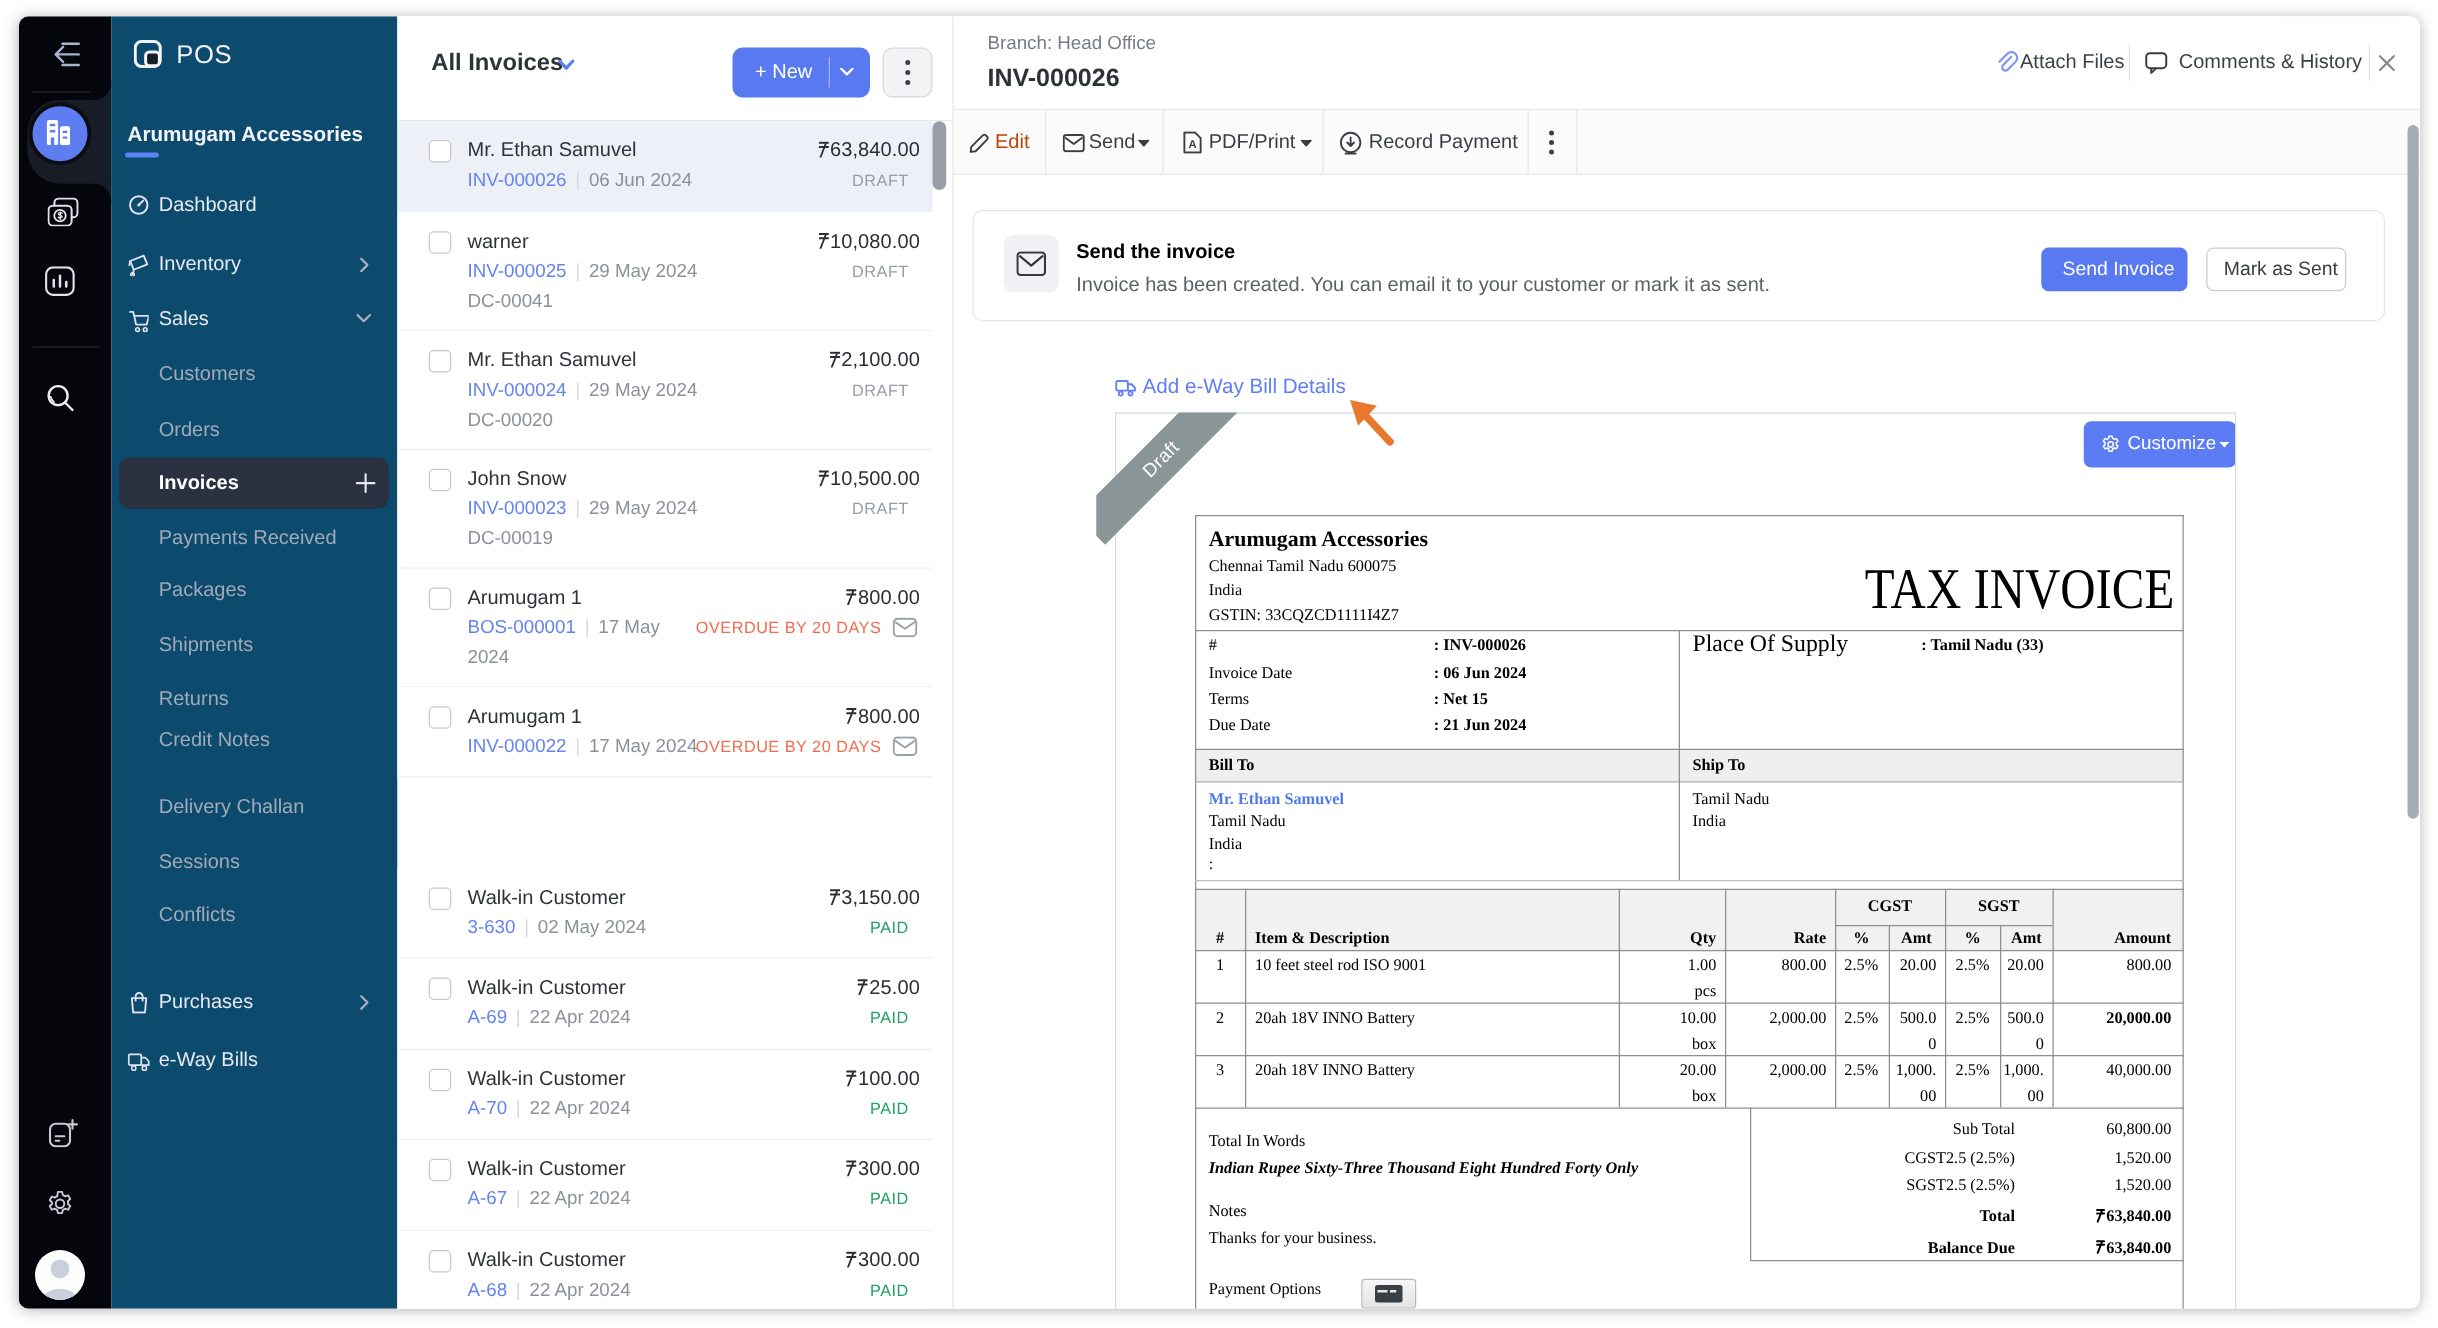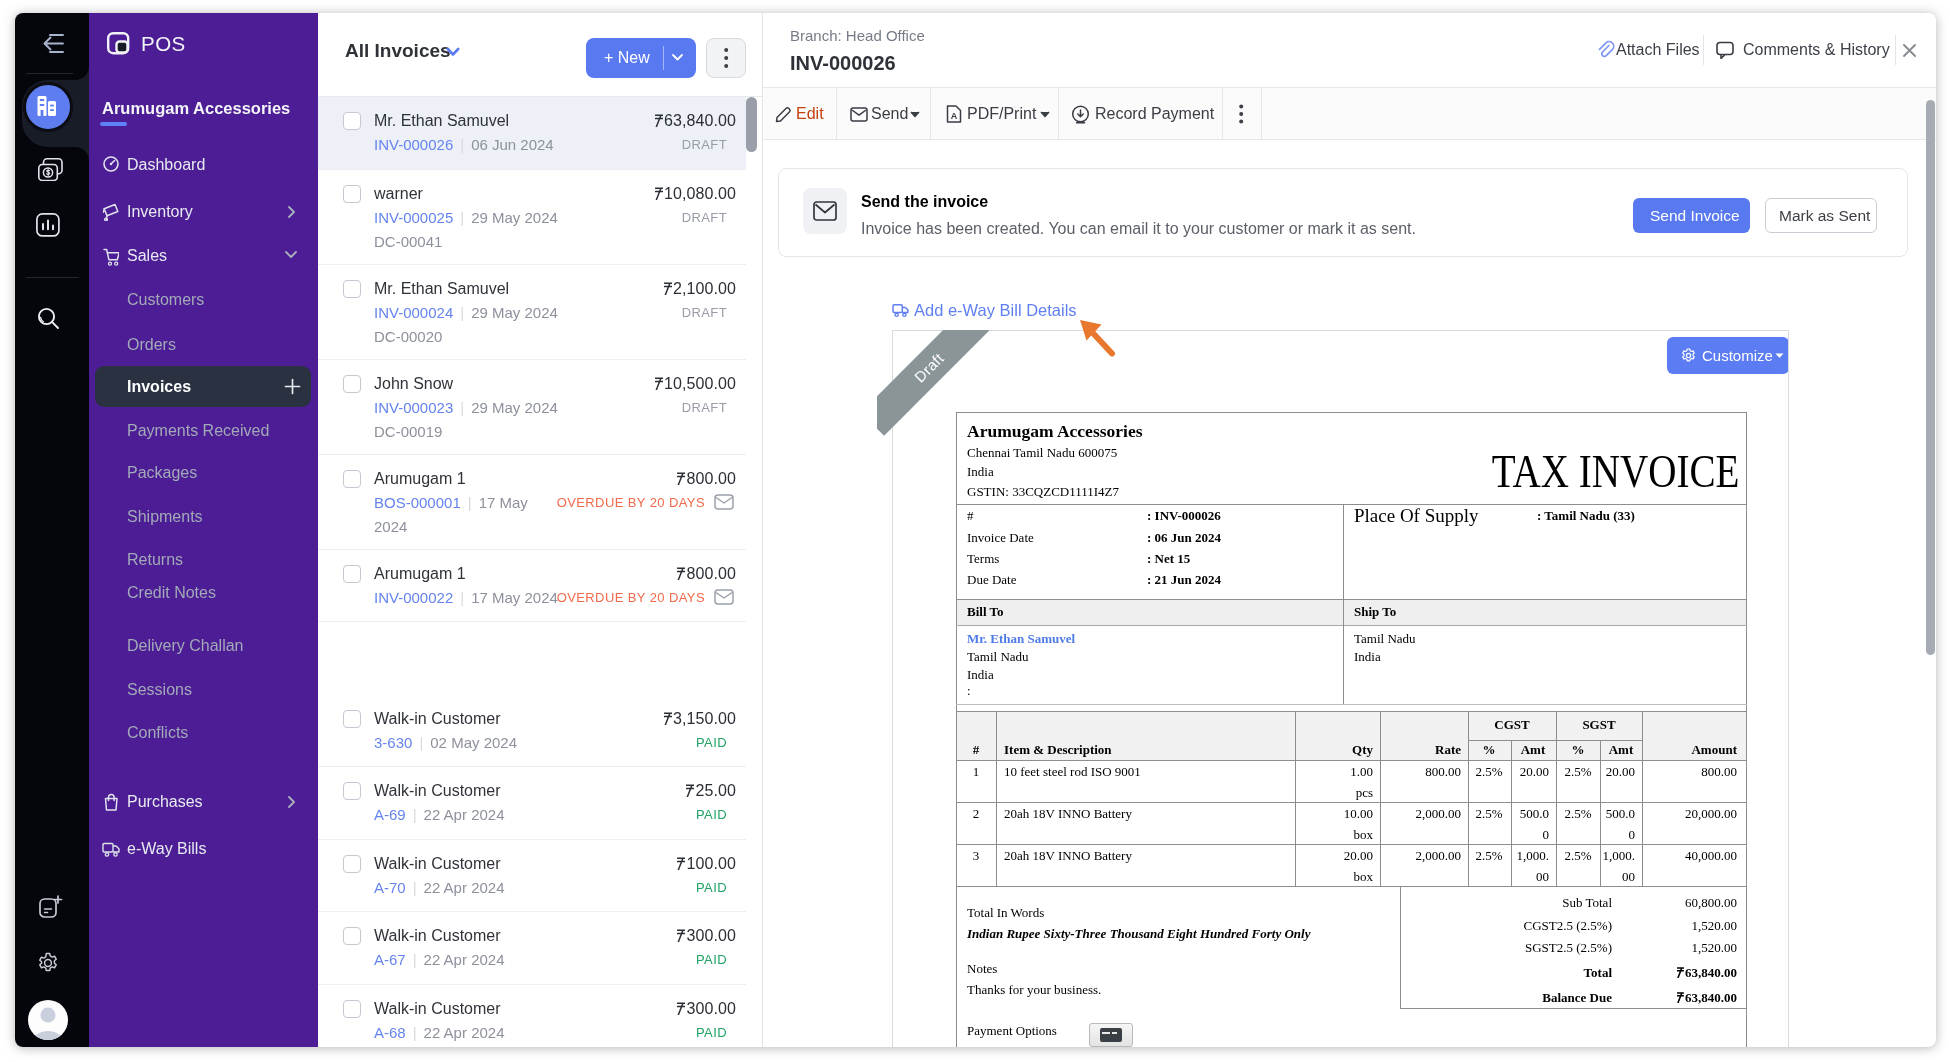--- a/index.html
+++ b/index.html
@@ -1,19 +1,19 @@
 <!DOCTYPE html>
 <html><head><meta charset="utf-8"><style>
 *{margin:0;padding:0;box-sizing:border-box;}
 html,body{width:1950px;height:1062px;background:#fff;font-family:"Liberation Sans",sans-serif;}
 .abs{position:absolute;}
 .abs>svg{display:block;}
 .win{position:absolute;left:15px;top:13px;width:1921px;height:1034px;border-radius:8px;overflow:hidden;background:#fff;box-shadow:0 1px 11px rgba(110,110,116,.5);}
 .rail{position:absolute;left:0;top:0;width:74px;height:1034px;background:#04060b;}
-.nav{position:absolute;left:74px;top:0;width:229px;height:1034px;background:#4c1d95;}
+.nav{position:absolute;left:74px;top:0;width:229px;height:1034px;background:#0c4a6e;}
 .list{position:absolute;left:303px;top:0;width:444px;height:1034px;background:#fff;}
 .detail{position:absolute;left:747px;top:0;width:1058px;height:1034px;background:#fff;border-left:1px solid #e2e4e8;}
 .cv{transform:translateY(-50%);white-space:nowrap;}
 .row{position:absolute;left:0;width:428px;border-bottom:1px solid #eceef0;background:#fff;}
 .row .cb{position:absolute;left:25px;top:15px;width:18px;height:18px;border:1.5px solid #c6c9d1;border-radius:4px;background:#fff;}
 .nm{position:absolute;left:56px;top:24px;font-size:16px;color:#2f3339;}
 .amt{position:absolute;right:10px;top:24px;font-size:16px;color:#2b2e35;font-weight:500;letter-spacing:.1px;}
 .l2{position:absolute;left:56px;top:47px;font-size:15px;color:#8d919c;}
 .inv{color:#6584ee;}
 .sepl{color:#d7d9de;padding:0 7px;}
@@ -516,21 +516,21 @@
 <div class="dt" style="left:48px;top:402px;transform:translateY(-50%);font-size:13px;">20ah 18V INNO Battery</div>
 <div class="dt" style="right:374px;top:402px;text-align:right;transform:translateY(-50%);font-size:13px;">10.00</div>
 <div class="dt" style="right:374px;top:423px;text-align:right;transform:translateY(-50%);font-size:13px;">box</div>
 <div class="dt" style="right:286px;top:402px;text-align:right;transform:translateY(-50%);font-size:13px;">2,000.00</div>
 <div class="dt" style="left:533px;top:402px;transform:translate(-50%,-50%);font-size:13px;">2.5%</div>
 <div class="dt" style="right:198px;top:402px;text-align:right;transform:translateY(-50%);font-size:13px;">500.0</div>
 <div class="dt" style="right:198px;top:423px;text-align:right;transform:translateY(-50%);font-size:13px;">0</div>
 <div class="dt" style="left:622px;top:402px;transform:translate(-50%,-50%);font-size:13px;">2.5%</div>
 <div class="dt" style="right:112px;top:402px;text-align:right;transform:translateY(-50%);font-size:13px;">500.0</div>
 <div class="dt" style="right:112px;top:423px;text-align:right;transform:translateY(-50%);font-size:13px;">0</div>
-<div class="dt" style="right:10px;top:402px;text-align:right;transform:translateY(-50%);font-size:13px;">20,000.00</div>
+<div class="dt" style="right:10px;top:402px;text-align:right;transform:translateY(-50%);font-size:13px;font-weight:bold;">20,000.00</div>
 <div class="dt" style="left:20px;top:444px;transform:translate(-50%,-50%);font-size:13px;">3</div>
 <div class="dt" style="left:48px;top:444px;transform:translateY(-50%);font-size:13px;">20ah 18V INNO Battery</div>
 <div class="dt" style="right:374px;top:444px;text-align:right;transform:translateY(-50%);font-size:13px;">20.00</div>
 <div class="dt" style="right:374px;top:465px;text-align:right;transform:translateY(-50%);font-size:13px;">box</div>
 <div class="dt" style="right:286px;top:444px;text-align:right;transform:translateY(-50%);font-size:13px;">2,000.00</div>
 <div class="dt" style="left:533px;top:444px;transform:translate(-50%,-50%);font-size:13px;">2.5%</div>
 <div class="dt" style="right:198px;top:444px;text-align:right;transform:translateY(-50%);font-size:13px;">1,000.</div>
 <div class="dt" style="right:198px;top:465px;text-align:right;transform:translateY(-50%);font-size:13px;">00</div>
 <div class="dt" style="left:622px;top:444px;transform:translate(-50%,-50%);font-size:13px;">2.5%</div>
 <div class="dt" style="right:112px;top:444px;text-align:right;transform:translateY(-50%);font-size:13px;">1,000.</div>

